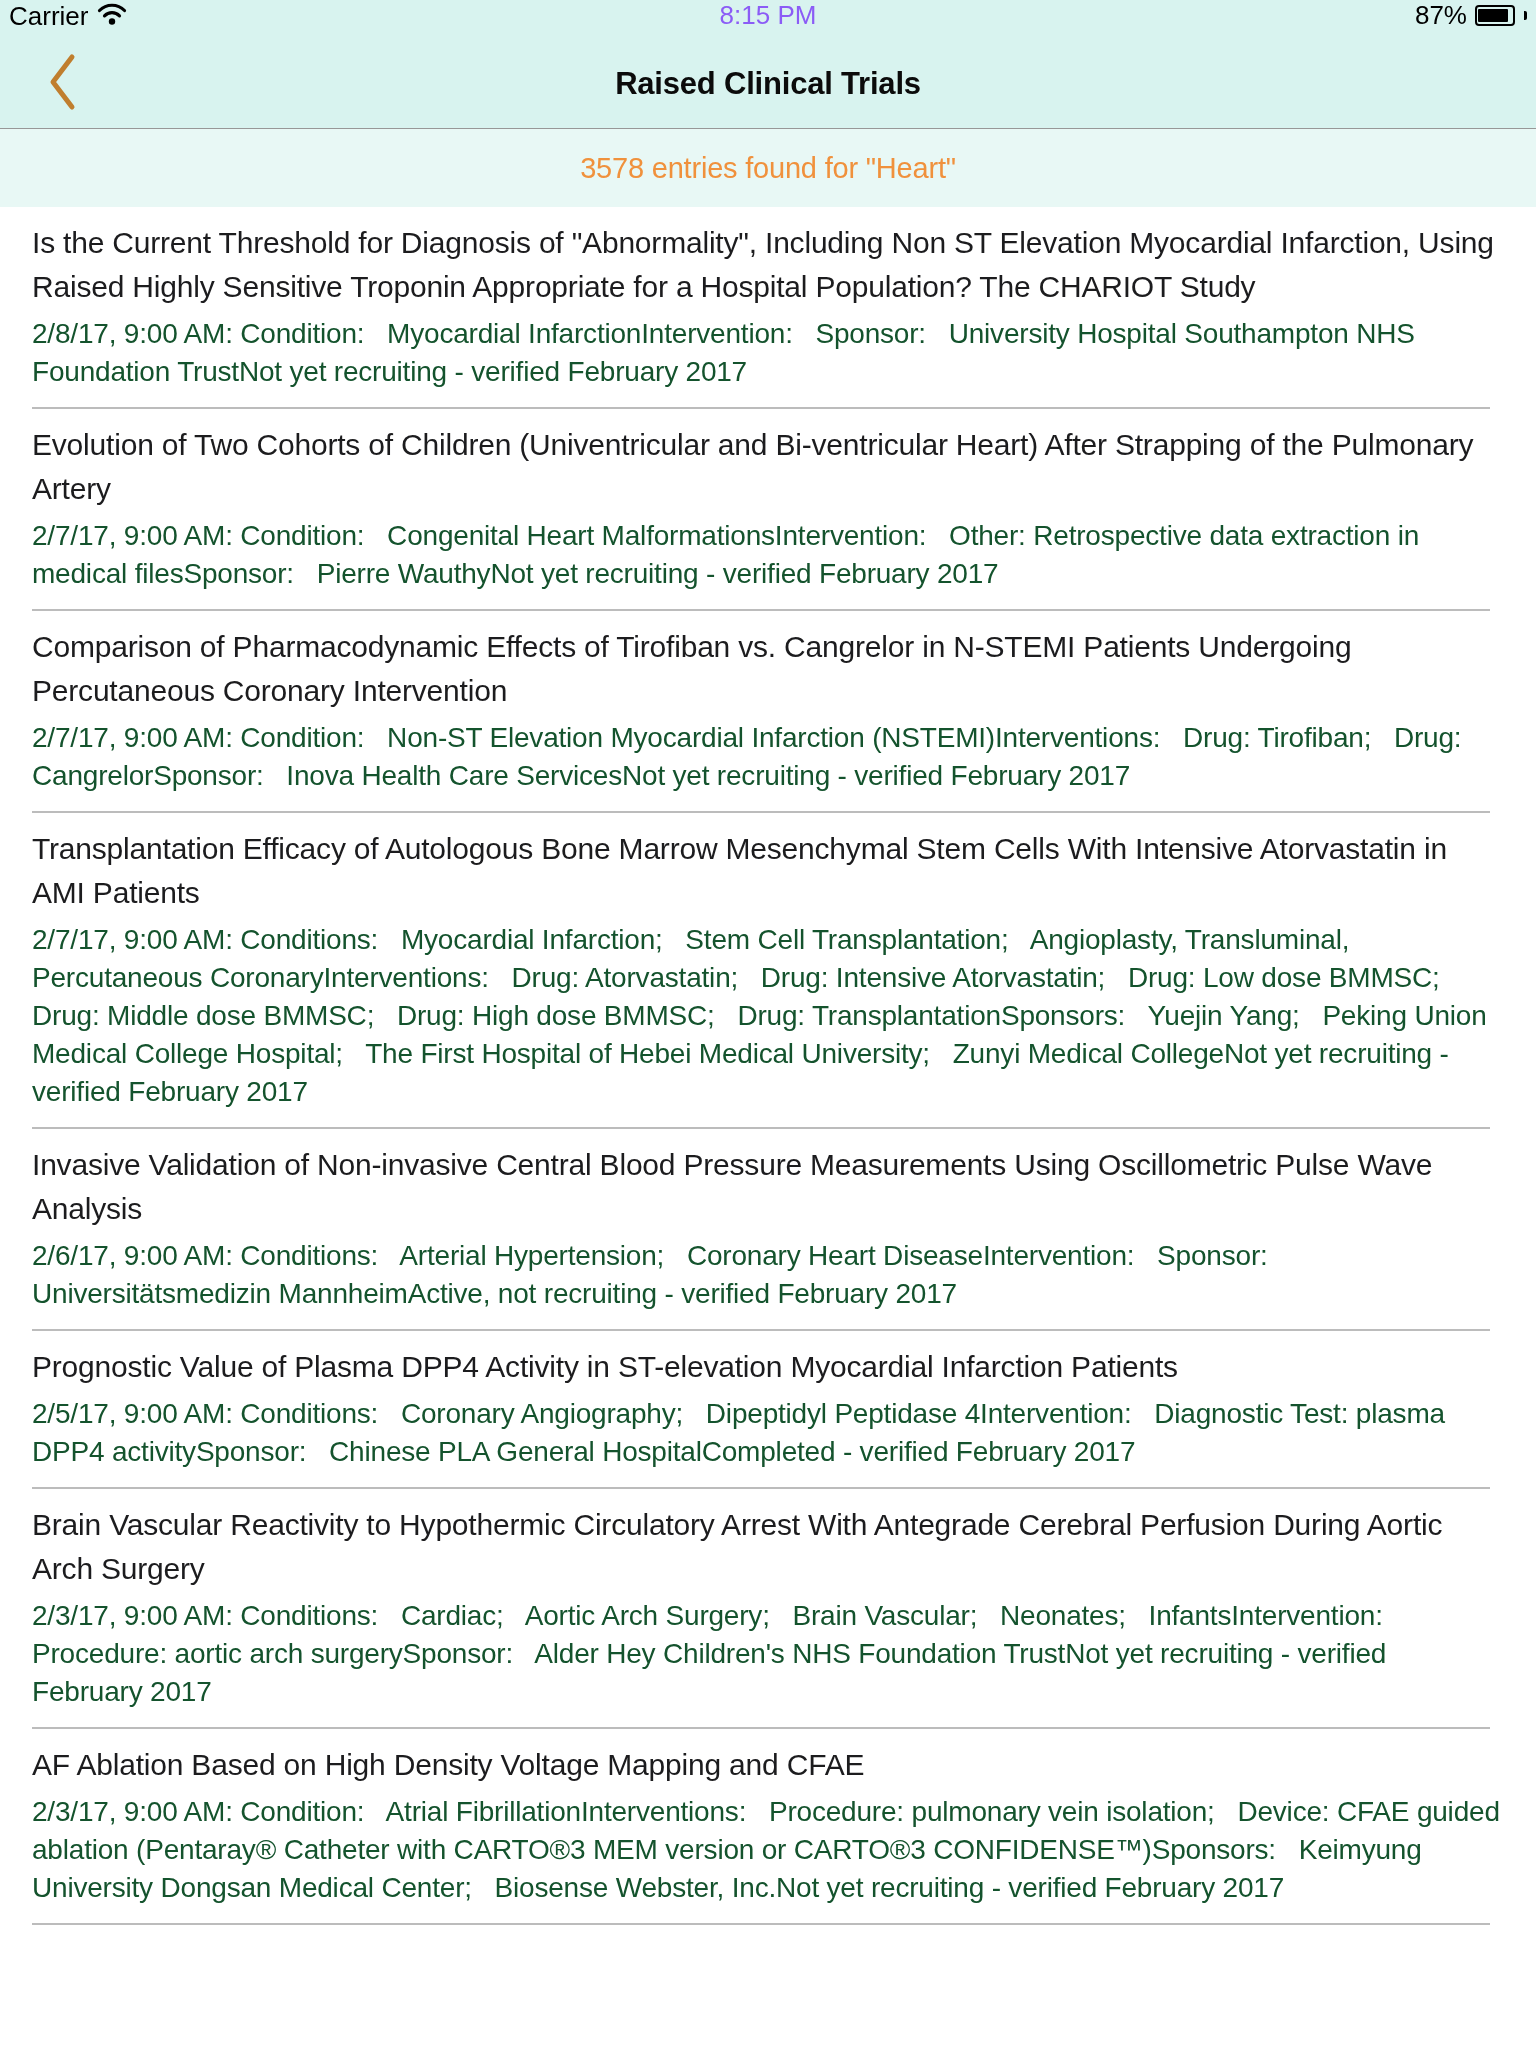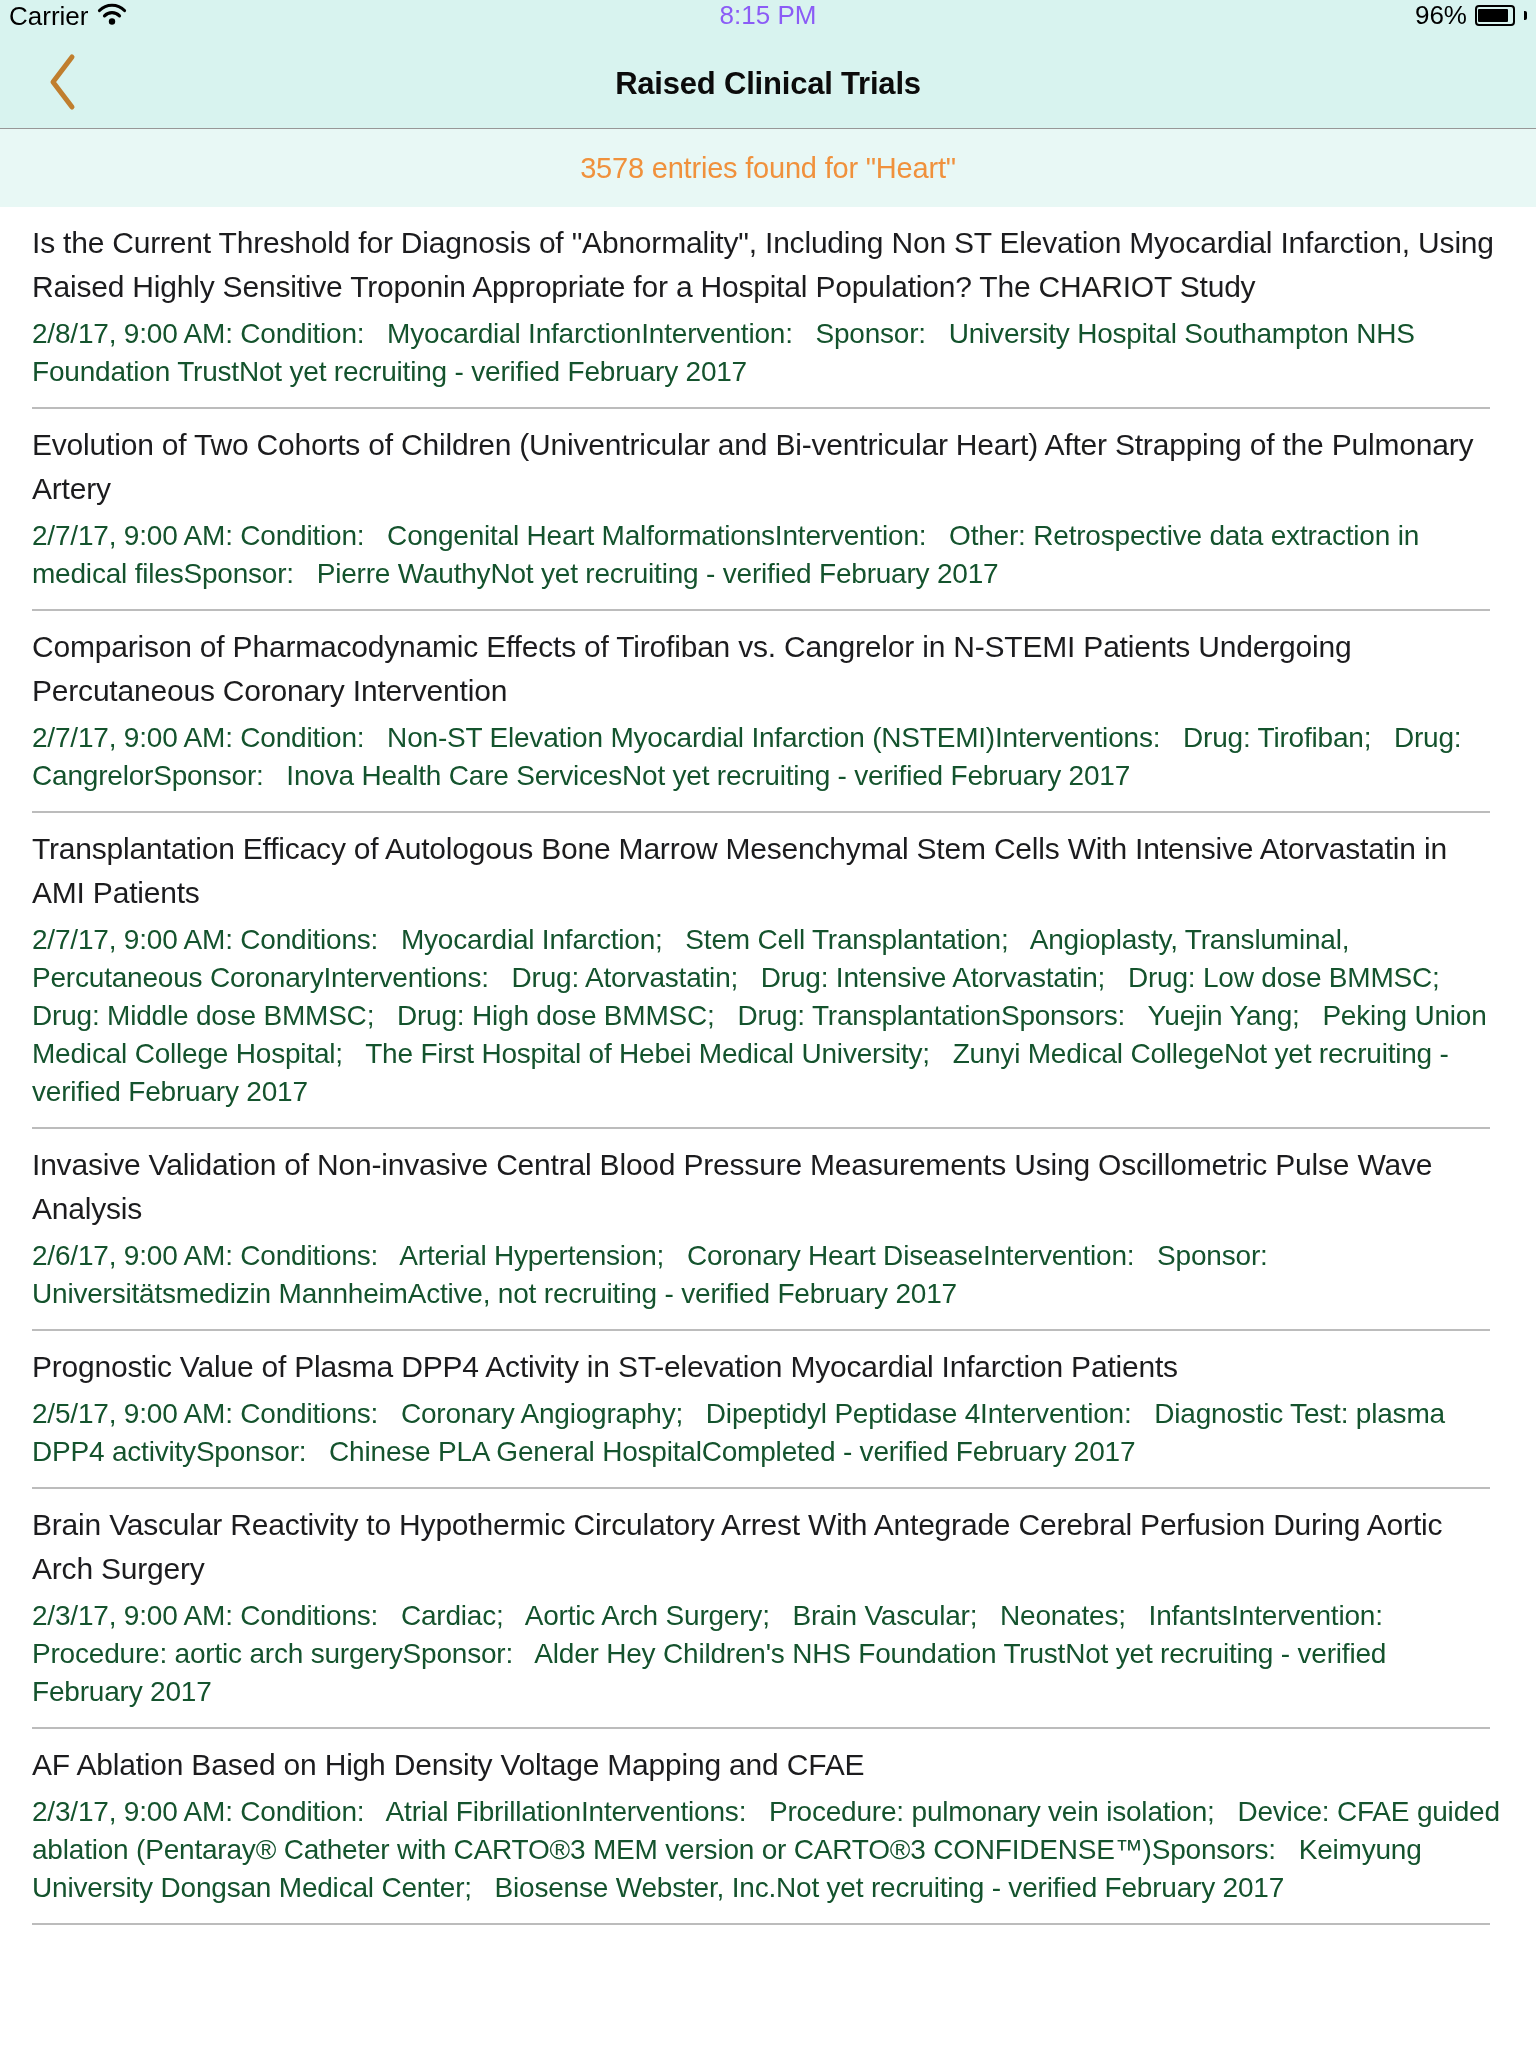--- a/index.html
+++ b/index.html
@@ -44,21 +44,21 @@
         <span>
           <svg width="32" height="26" viewBox="0 0 32 26">
             <path d="M3.5 10.5 a17.5 17.5 0 0 1 25 0" fill="none" stroke="#000" stroke-width="3.2" stroke-linecap="round"></path>
             <path d="M8.5 15.8 a10.5 10.5 0 0 1 15 0" fill="none" stroke="#000" stroke-width="3.2" stroke-linecap="round"></path>
             <circle cx="16" cy="21.5" r="3.2" fill="#000"></circle>
           </svg>
         </span>
       </div>
       <div class="status-center">8:15 PM</div>
       <div class="status-right">
-        <span>96%</span>
+        <span>87%</span>
         <span class="battery-shape">
             <span class="battery-fill" style="width:87%"></span>
           </span>
         <span class="battery-tip"></span>
       </div>
     </div>
 
     <div class="nav-bar">
       <div class="back-button">
         <span>

